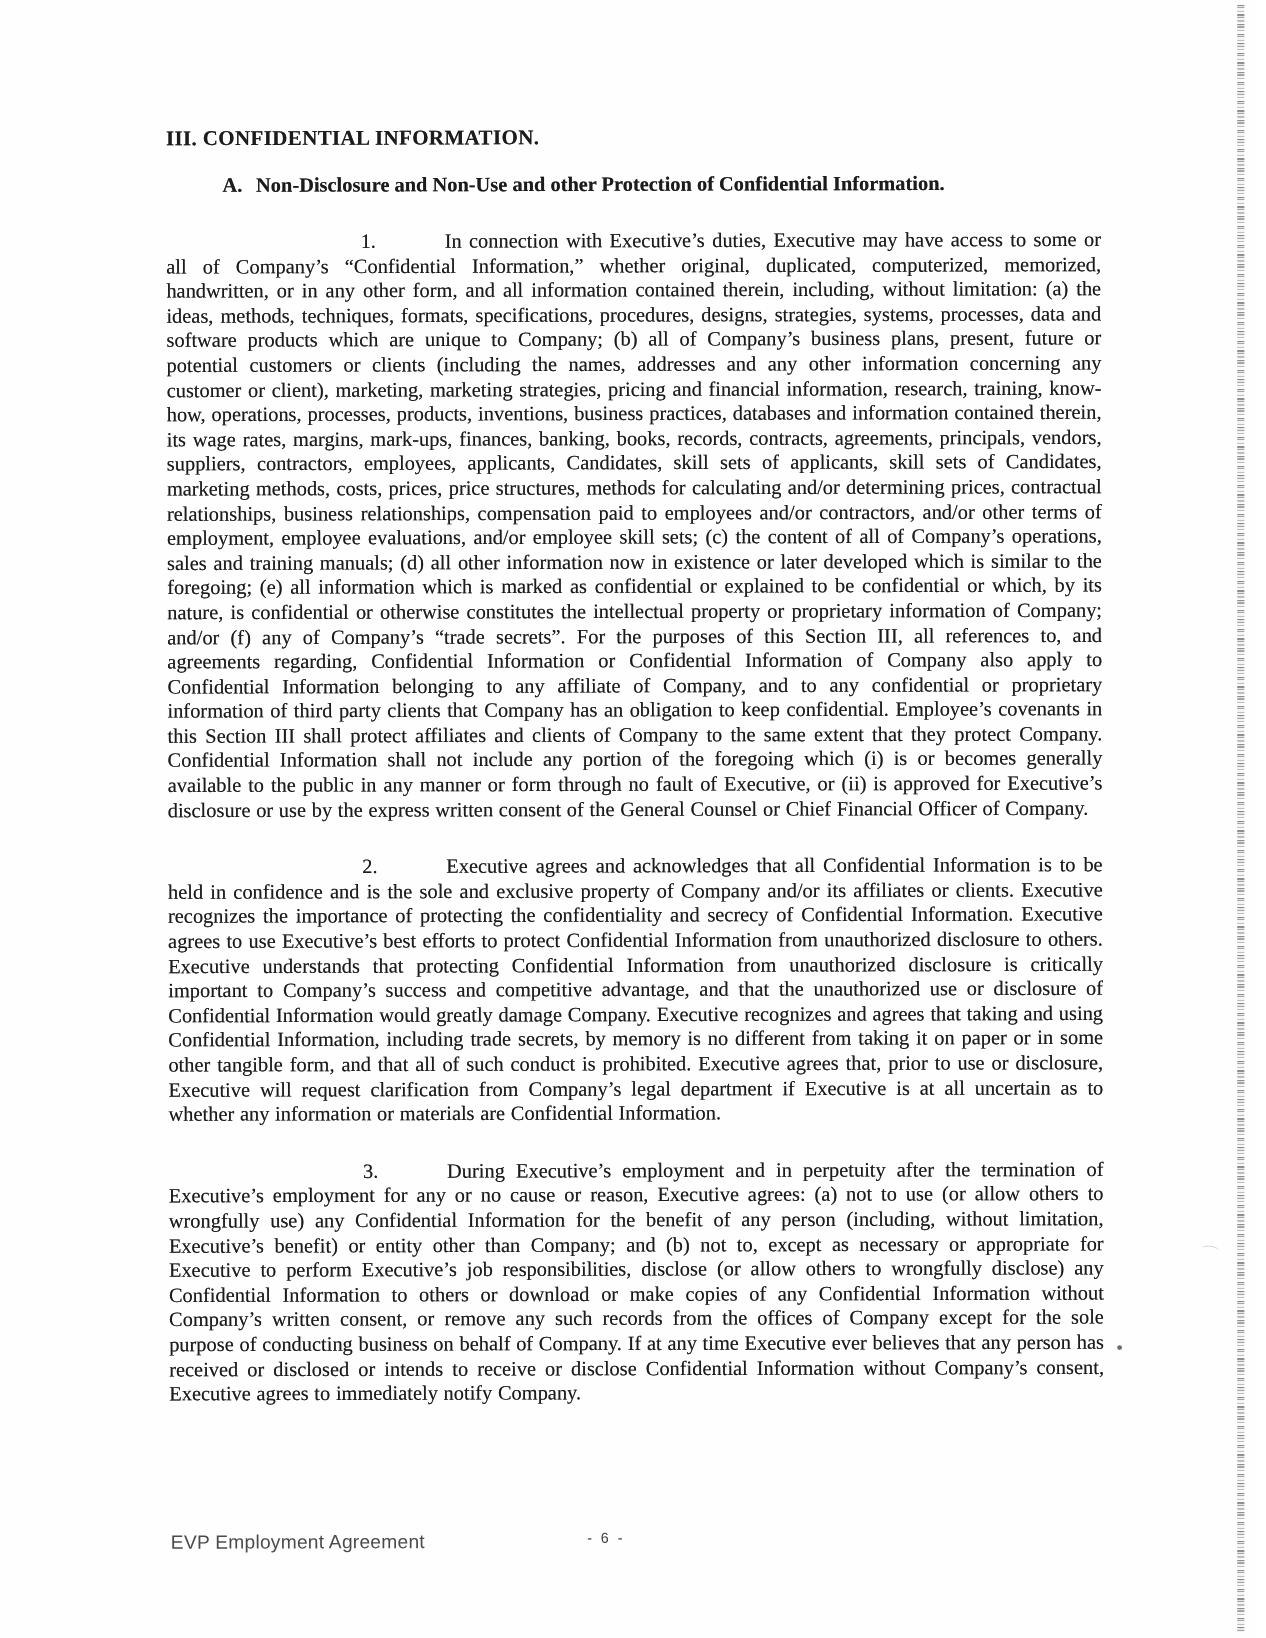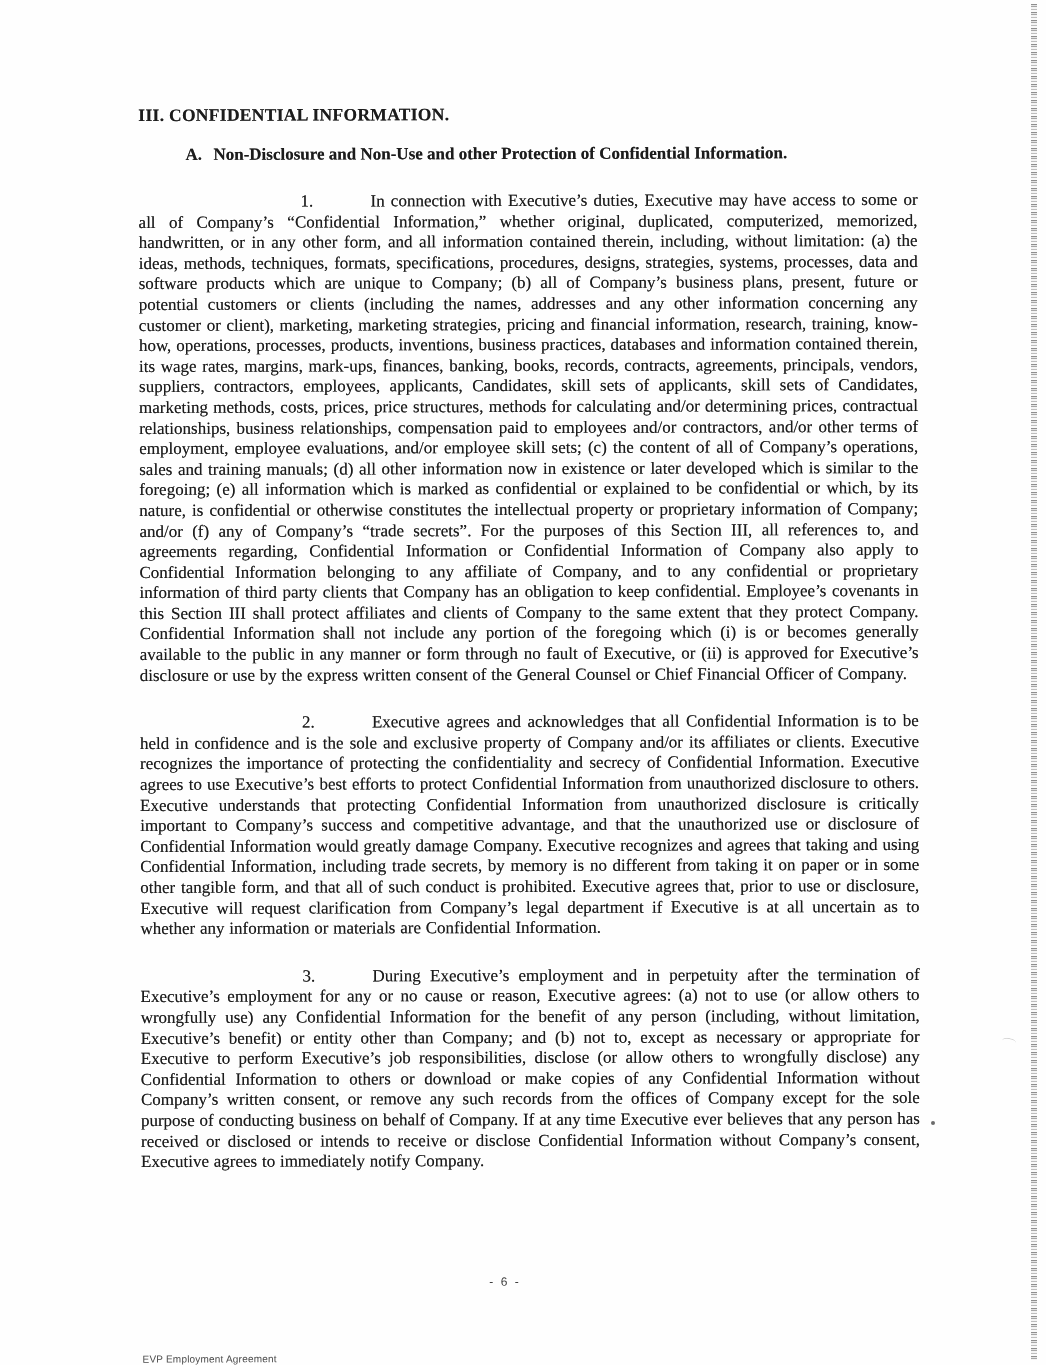--- a/index.html
+++ b/index.html
@@ -61,22 +61,22 @@
     height: 1365px;
     transform: rotate(-0.15deg);
     transform-origin: left top;
     font-family: "Liberation Sans", sans-serif;
     color: #4b4b4b;
     pointer-events: none;
   }
   .footer-left {
     position: absolute;
     left: 139px;
-    top: 1354px;
-    font-size: 10px;
+    top: 1278px;
+    font-size: 16px;
     letter-spacing: 0.2px;
   }
   .footer-page {
     position: absolute;
     left: 486px;
     top: 1276px;
     font-size: 12px;
     color: #3f3f3f;
     letter-spacing: 2px;
   }

